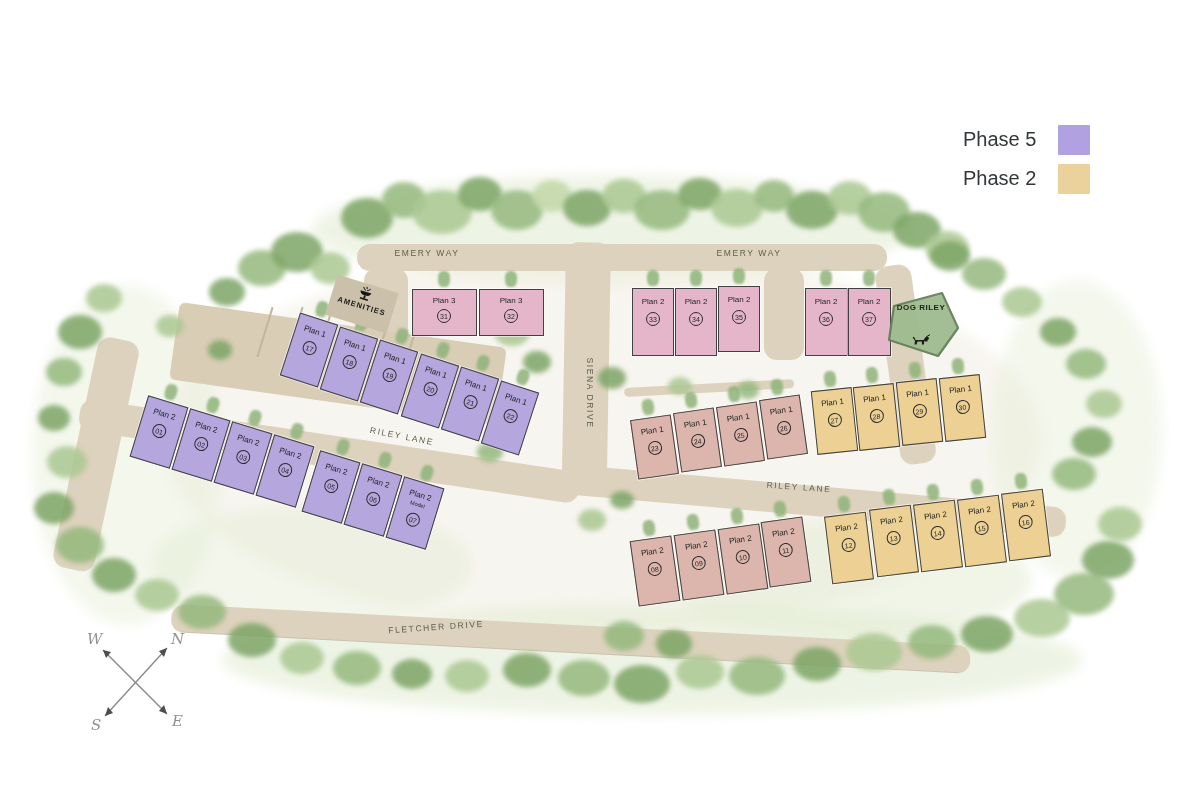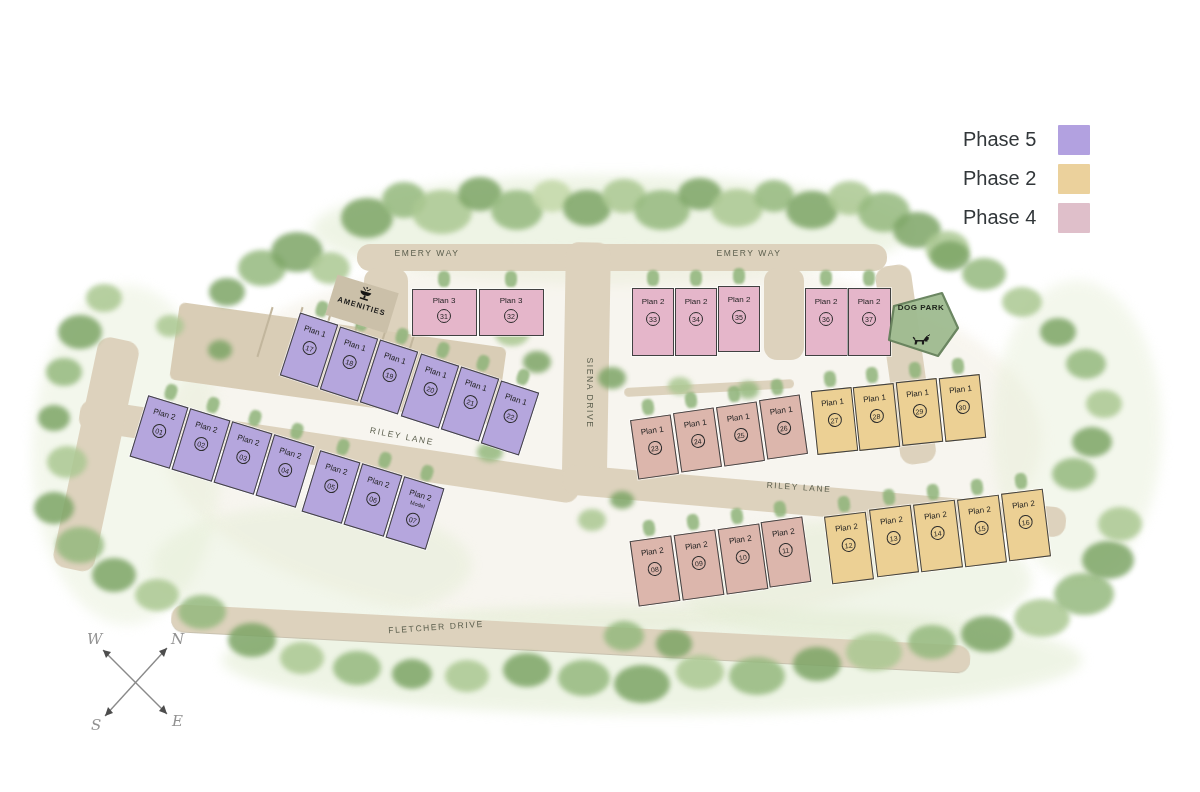--- a/index.html
+++ b/index.html
@@ -344,42 +344,38 @@
 
   <div class="legend" id="legend">
       <div class="legend-row">
         <div class="legend-label">Phase 5</div>
         <div class="legend-swatch" style="background: rgb(178, 161, 224);"></div>
       </div>
       <div class="legend-row">
         <div class="legend-label">Phase 2</div>
         <div class="legend-swatch" style="background: rgb(235, 209, 156);"></div>
       </div>
-      <div class="legend-row">
-        <div class="legend-label">Phase 4</div>
-        <div class="legend-swatch" style="background: rgb(223, 191, 202);"></div>
-      </div>
     </div>
 
   <div class="amen-patch"></div>
   <div class="amenities">
     <svg width="16" height="15" viewBox="0 0 16 16" style="display:block;margin:0 auto;">
       <circle cx="8" cy="1.6" r="0.9" fill="#161616"></circle>
       <path d="M4,1.5 Q5.5,4 7.4,4.6 M12,1.5 Q10.5,4 8.6,4.6" stroke="#161616" stroke-width="1" fill="none"></path>
       <path d="M2,6 h12 c-0.5,3 -2.5,4 -6,4 c-3.5,0 -5.5,-1 -6,-4 z" fill="#161616"></path>
       <rect x="7" y="10" width="2" height="3" fill="#161616"></rect>
       <rect x="3.6" y="13" width="8.8" height="1.8" fill="#161616"></rect>
     </svg>
     <div class="amen-label">AMENITIES</div>
   </div>
 
   <svg class="dogpark-svg" width="90" height="84" viewBox="0 0 90 84">
     <polygon points="16,20 64,7 80,42 60,70 11,54" fill="#9fbb90" stroke="#64805a" stroke-width="2.2" stroke-linejoin="round" opacity="0.95"></polygon>
   </svg>
-  <div class="dogpark-text">DOG PARK</div>
+  <div class="dogpark-text">DOG RILEY</div>
   <svg class="dog-icon" width="22" height="16" viewBox="0 0 22 16">
     <path d="M4.5,6 h9 l2.2,-3 h3 v2.4 l-1.2,0.6 v1.6 h-2.4 l-0.8,-1 -0.4,4 h-2 v-3 h-4.4 l-1,3 h-2 l0.5,-3.4 z" fill="#1b1b1b"></path>
     <path d="M4.5,6 L2.6,3.6 l1.2,-0.8 1.8,2.4 z" fill="#1b1b1b"></path>
     <path d="M16,3 L20,0.6" stroke="#1b1b1b" stroke-width="1"></path>
   </svg>
 
   <svg class="compass" width="122" height="108" viewBox="0 0 122 108">
     <line x1="30" y1="90" x2="92" y2="22" stroke="#8a8a8a" stroke-width="1.4"></line>
     <line x1="28" y1="24" x2="92" y2="88" stroke="#8a8a8a" stroke-width="1.4"></line>
     <polygon points="92,22 84,25 89,31" fill="#4d4d4d"></polygon>

